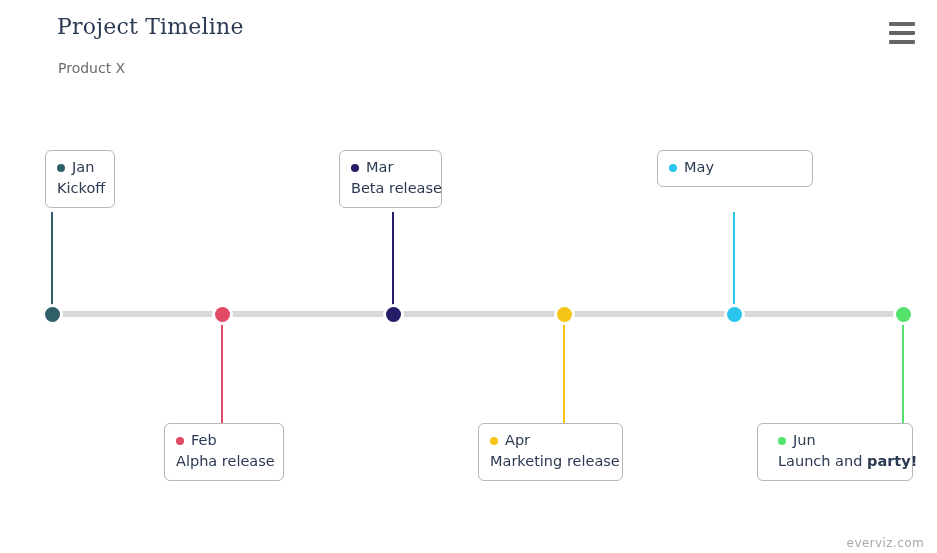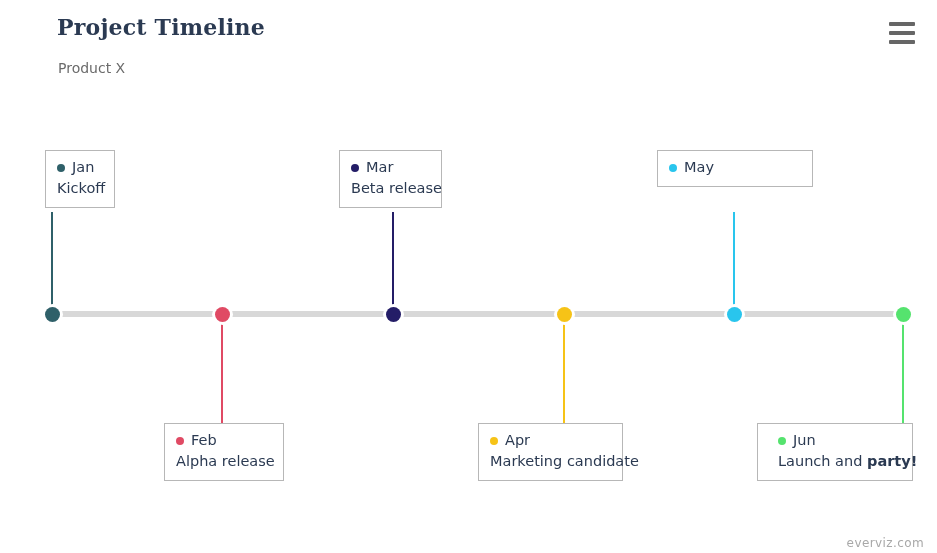--- a/index.html
+++ b/index.html
@@ -7,21 +7,21 @@
     width:937px;height:553px;background:#ffffff;
     font-family:"DejaVu Sans","Liberation Sans",sans-serif;
     overflow:hidden;position:relative;
   }
   #chart-root{position:absolute;left:0;top:0;width:937px;height:553px;}
 
   
   #chart-title{
     position:absolute;left:57px;top:14px;
     font-family:"DejaVu Serif","Liberation Serif",serif;
-    font-size:22px;font-weight:700;color:#2b3a52;letter-spacing:.2px;
+    font-size:22px;font-weight:400;color:#2b3a52;letter-spacing:.2px;
     white-space:nowrap;
   }
   #chart-subtitle{
     position:absolute;left:58px;top:60px;
     font-size:14px;font-weight:400;color:#6b6b6b;white-space:nowrap;
   }
   #menu-button{
     position:absolute;right:22px;top:22px;width:26px;height:22px;
     cursor:pointer;background:none;border:none;padding:0;
   }
@@ -43,21 +43,21 @@
   .event-connector{
     position:absolute;width:2px;background:#888;
   }
   .event-marker{
     position:absolute;width:15px;height:15px;border-radius:50%;
     box-shadow:0 0 0 3px #ffffff;
     box-sizing:border-box;
   }
   .event-box{
     position:absolute;box-sizing:border-box;
-    background:#ffffff;border:1px solid #b7b7b7;border-radius:0;
+    background:#ffffff;border:1px solid #b7b7b7;border-radius:6px;
     padding:7px 11px 9px 11px;
     white-space:nowrap;
   }
   .event-box-head{
     font-size:14.5px;color:#2b3a52;line-height:19px;
     display:flex;align-items:center;
   }
   .event-dot{
     display:inline-block;width:8px;height:8px;border-radius:50%;
     margin-right:7px;flex:0 0 auto;
@@ -125,21 +125,21 @@
         </div>
       </div>
       <div class="event">
         <div class="event-connector" style="left: 563px; top: 318px; height: 105px; background: rgb(246, 195, 23);"></div>
         <div class="event-marker" style="left: 557px; top: 307px; background: rgb(246, 195, 23);"></div>
         <div class="event-box" style="left: 478px; top: 423px; width: 145px;">
           <div class="event-box-head">
             <span class="event-dot" style="background: rgb(246, 195, 23);"></span>
             <span>Apr</span>
           </div>
-          <div class="event-box-desc"><span>Marketing candidate</span></div>
+          <div class="event-box-desc"><span>Marketing release</span></div>
         </div>
       </div>
       <div class="event">
         <div class="event-connector" style="left: 733px; top: 212px; height: 100px; background: rgb(41, 197, 237);"></div>
         <div class="event-marker" style="left: 727px; top: 307px; background: rgb(41, 197, 237);"></div>
         <div class="event-box" style="left: 657px; top: 150px; width: 156px;">
           <div class="event-box-head">
             <span class="event-dot" style="background: rgb(41, 197, 237);"></span>
             <span>May</span>
           </div>

